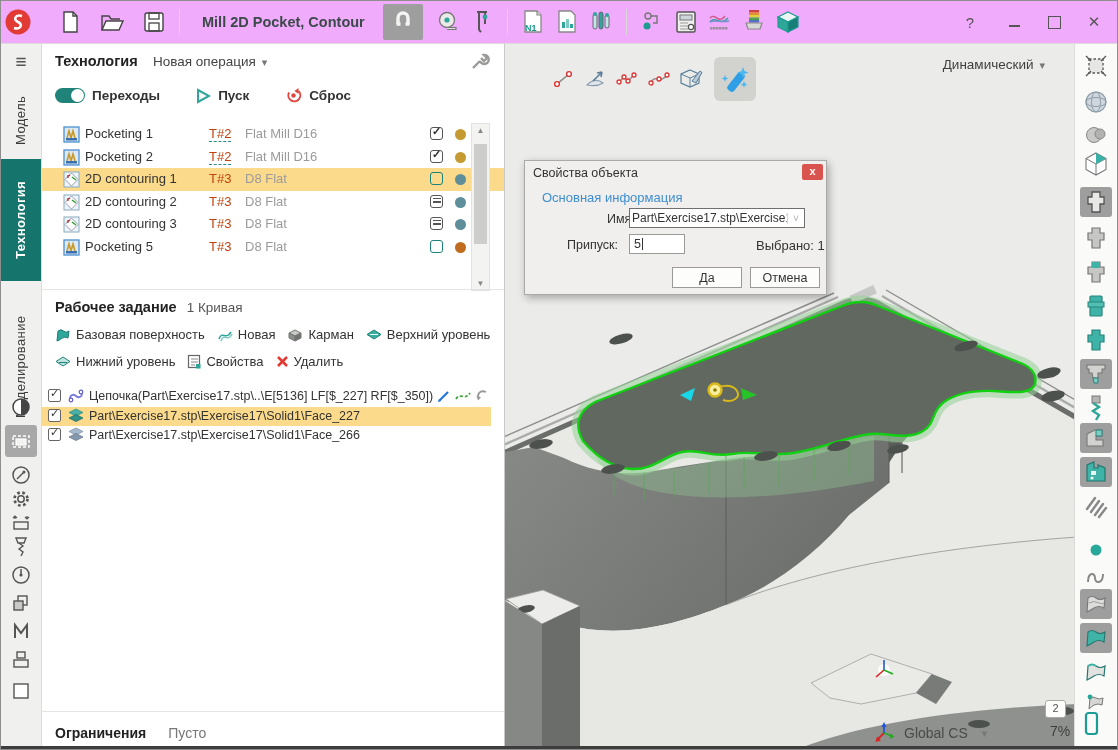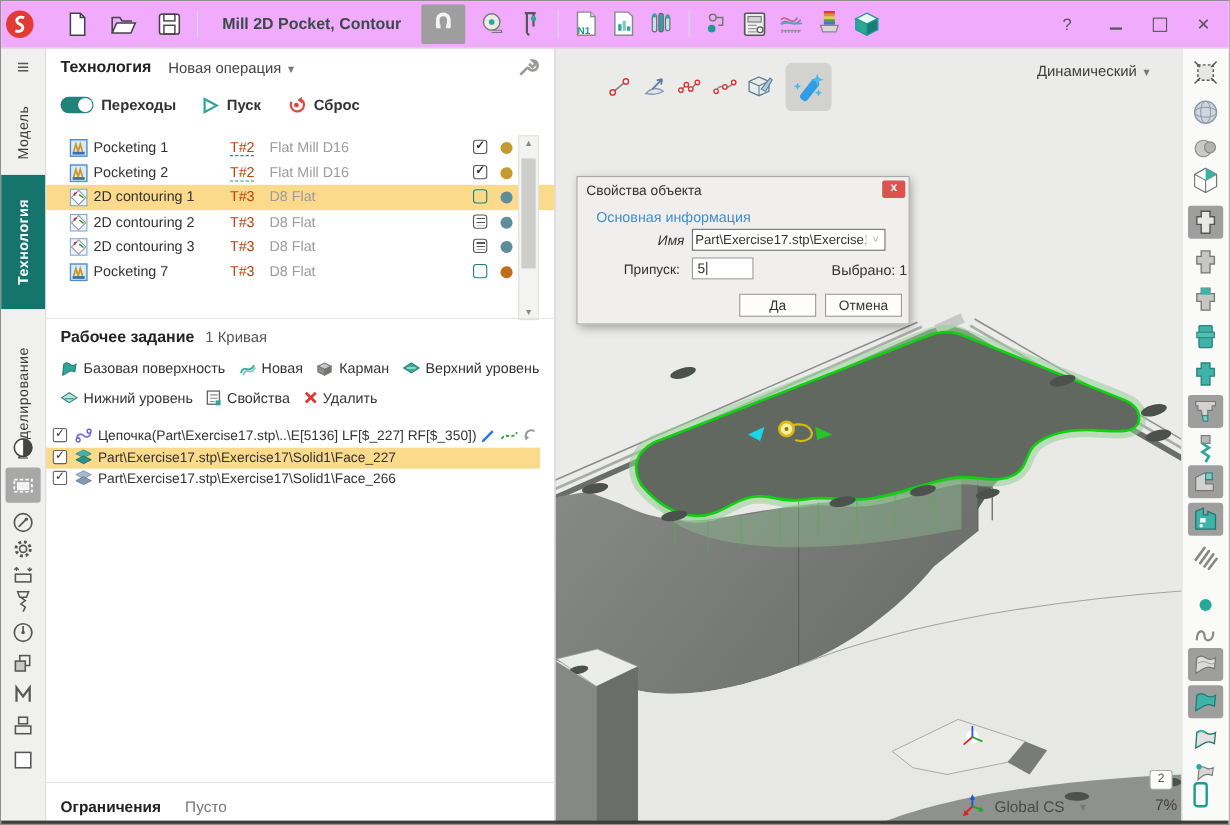--- a/index.html
+++ b/index.html
@@ -23,21 +23,21 @@
   .vtab.active{background:#15756d;color:#fff;font-weight:bold}
   .side-ico{position:absolute;left:8px;width:24px;height:24px;display:flex;align-items:center;justify-content:center}
   .side-ico.sel{background:#a8a8a8;border-radius:3px;left:4px;width:32px;height:32px}
 
   
   .panel{position:absolute;left:40px;top:42px;width:463px;bottom:0;background:#fff;border-right:1px solid #c9c9c9;z-index:20}
   .p-title{position:absolute;top:10px;left:14px;font-size:14.5px;font-weight:bold;color:#222}
   .p-newop{position:absolute;top:11px;left:112px;font-size:13.5px;color:#444}
   .caret{color:#777;font-size:11px;margin-left:6px}
   .p-wrench{position:absolute;top:8px;right:14px}
-  .p-ctrl{position:absolute;top:44px;left:14px;display:flex;gap:24px;align-items:center;font-size:13.5px;font-weight:bold;color:#333}
+  .p-ctrl{position:absolute;top:44px;left:14px;display:flex;gap:36px;align-items:center;font-size:13.5px;font-weight:bold;color:#333}
   .ctl{display:inline-flex;align-items:center;gap:7px}
   .toggle{width:30px;height:15px;border-radius:8px;background:#1f837a;position:relative}
   .toggle i{position:absolute;right:1px;top:1px;width:13px;height:13px;border-radius:50%;background:#fff}
 
   .tree{position:absolute;top:80px;left:0;right:0}
   .trow{position:relative;height:22.5px;font-size:13px;color:#333}
   .trow.sel{background:#fbda8c}
   .trow .ic{position:absolute;left:22px;top:3px;width:17px;height:17px}
   .trow.machine .ic{left:12px}
   .trow .nm{position:absolute;left:44px;top:3px;white-space:nowrap}
@@ -81,21 +81,21 @@
   .view-mode{position:absolute;right:32px;top:14px;font-size:13.5px;color:#3f3f3f}
   .vp-status{position:absolute;left:370px;top:678px;display:flex;align-items:center;gap:8px;font-size:14px;color:#4a4a4a}
   .vp-zoom{position:absolute;left:546px;top:680px;font-size:14px;color:#3f3f3f}
   .badge2{position:absolute;left:541px;top:657px;width:19px;height:16px;background:#fdfdfb;border:1px solid #a9a9a7;border-radius:3px;text-align:center;font-size:11px;color:#555;line-height:15px}
 
   
   .dialog{position:absolute;left:523px;top:159px;width:301px;height:133px;background:#f0efed;border:1px solid #a9a9a7;box-shadow:2px 3px 8px rgba(0,0,0,.3);z-index:40;font-size:12.5px;color:#333}
   .dlg-title{position:absolute;left:8px;top:5px}
   .dlg-close{position:absolute;right:3px;top:3px;width:21px;height:16px;background:#d9534f;border-radius:2px;color:#fff;text-align:center;font-size:11px;line-height:14px;font-weight:bold}
   .dlg-section{position:absolute;left:17px;top:29px;color:#3e8ed0;font-size:13px}
-  .dlg-namelbl{position:absolute;left:73px;top:51px;font-style:italic}
+  .dlg-namelbl{position:absolute;left:82px;top:51px;}
   .dlg-combo{position:absolute;left:104px;top:47px;width:176px;height:20px;background:#fff;border:1px solid #6f6f6f;box-sizing:border-box;display:flex;align-items:center}
   .dlg-combo .val{flex:1;overflow:hidden;white-space:nowrap;padding:0 2px;font-size:12px}
   .dlg-combo .chv{width:16px;text-align:center;color:#b0b0ae;border-left:1px solid #d8d8d6;font-size:10px}
   .dlg-priplbl{position:absolute;left:42px;top:77px}
   .dlg-prip{position:absolute;left:104px;top:73px;width:56px;height:20px;background:#fff;border:1px solid #9a9a98;box-sizing:border-box;font-size:12.5px;padding:2px 4px}
   .dlg-prip i{display:inline-block;width:1px;height:12px;background:#333;vertical-align:-2px;margin-left:1px}
   .dlg-selected{position:absolute;left:231px;top:77px;font-size:13px}
   .dlg-btn{position:absolute;top:106px;width:70px;height:21px;background:#fdfdfb;border:1px solid #9a9a98;text-align:center;line-height:20px;font-size:12.5px;box-sizing:border-box}
   .dlg-ok{left:147px}
   .dlg-cancel{left:225px}
@@ -414,21 +414,21 @@
         <span class="tn">D8 Flat</span>
         <span class="cb lines"></span>
         <span class="tdot" style="background: rgb(93, 142, 154);"></span>
       </div>
       <div class="trow">
         <span class="ic"><svg width="17" height="17">
               <rect x="1" y="1" width="15" height="15" fill="#dce9f7" stroke="#4a90d2" stroke-width="1.3"></rect>
               <path d="M4,12 L6,5 L8,12 L10,5 L12,12" stroke="#c79a2a" stroke-width="1.6" fill="none"></path>
               <rect x="3" y="12" width="11" height="2.5" fill="#3a6fb0"></rect>
             </svg></span>
-        <span class="nm">Pocketing 7</span>
+        <span class="nm">Pocketing 5</span>
         <span class="tl">T#3</span>
         <span class="tn">D8 Flat</span>
         <span class="cb empty"></span>
         <span class="tdot" style="background: rgb(191, 108, 31);"></span>
       </div>
     </div>
     <div class="tree-scroll">
       <span class="arr" style="top:2px">▲</span>
       <span class="thumb"></span>
       <span class="arr" style="bottom:2px">▼</span>

